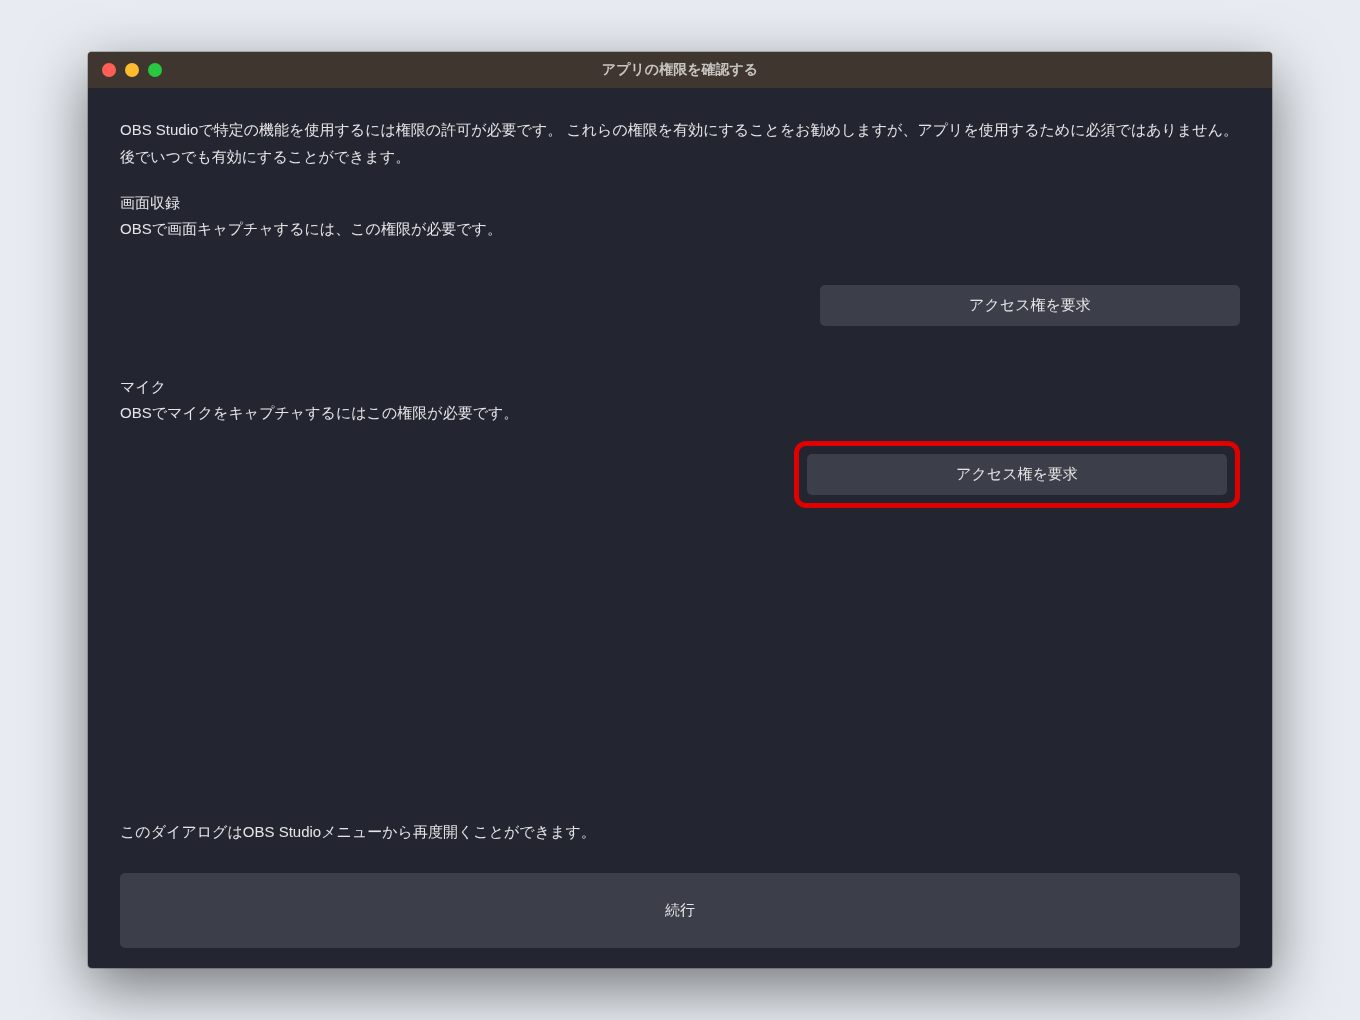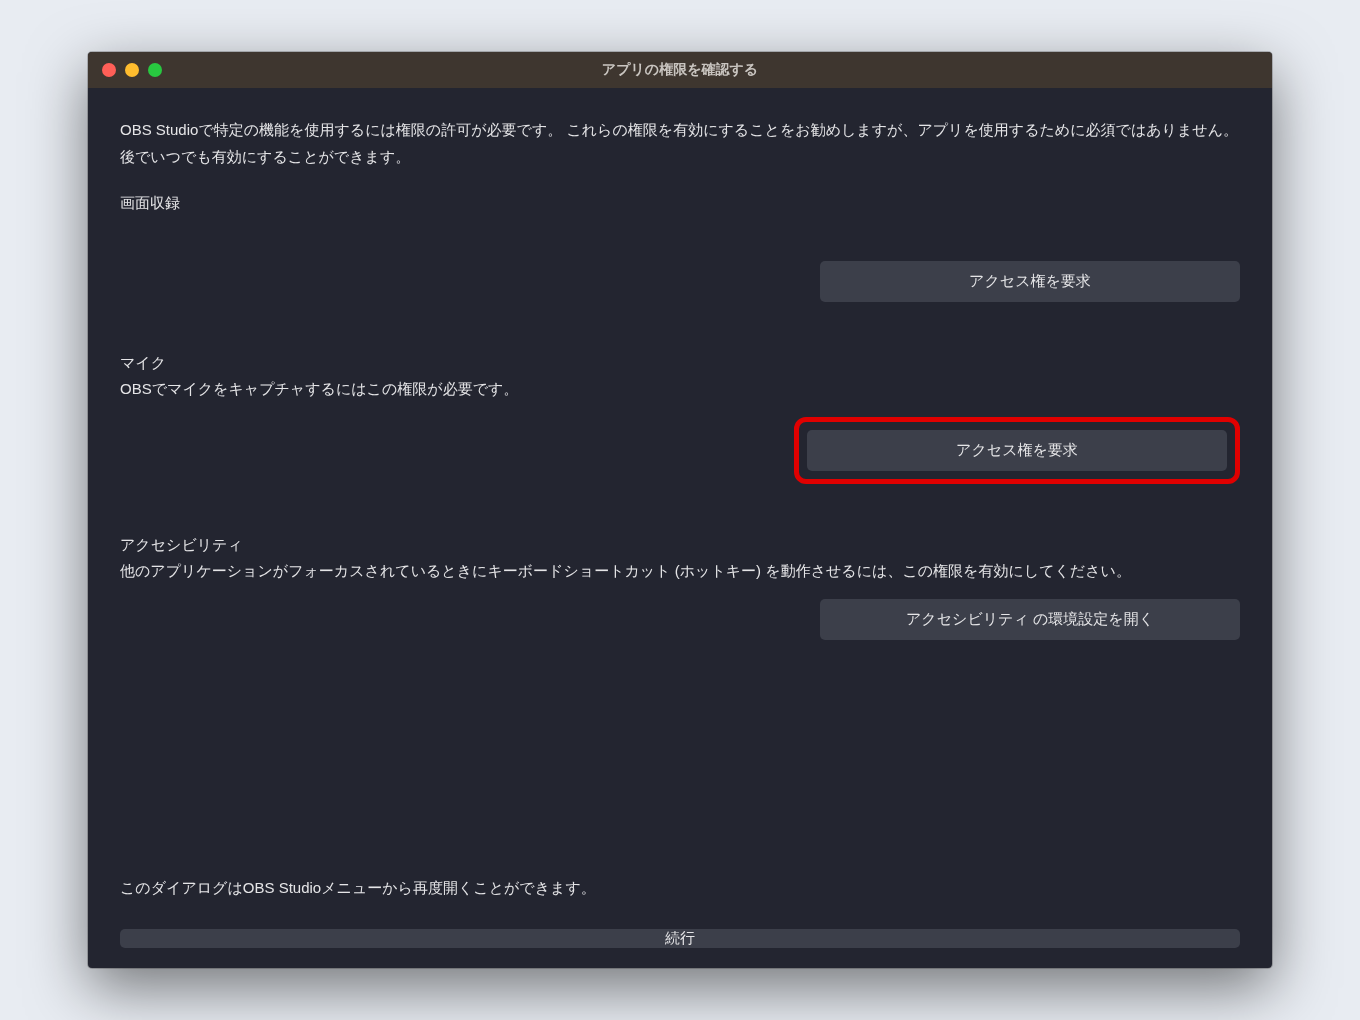--- a/index.html
+++ b/index.html
@@ -110,21 +110,21 @@
     font-size: 15px;
     color: #e5e5e7;
     margin-top: auto;
     margin-bottom: 31px;
   }
   .continue-btn {
     background: #3c3f4a;
     color: #e5e5e7;
     border: none;
     font-size: 15px;
-    padding: 0 0;
+    padding: 28px 0;
     width: 100%;
     text-align: center;
     border-radius: 5px;
     cursor: pointer;
     font-family: Liberation Serif, serif;
   }
 </style>
 </head>
 <body>
 
@@ -136,43 +136,37 @@
       <div class="light zoom"></div>
     </div>
     <div class="title">アプリの権限を確認する</div>
   </div>
 
   <div class="content">
     <div class="intro">OBS Studioで特定の機能を使用するには権限の許可が必要です。 これらの権限を有効にすることをお勧めしますが、アプリを使用するために必須ではありません。 後でいつでも有効にすることができます。</div>
 
     <div class="section">
       <div class="section-title">画面収録</div>
+      <div class="section-desc">OBSで画面キャプチャするには、この権限が必要です。</div>
     </div>
 
     <div class="section">
       <div class="button-row">
         <button class="btn">アクセス権を要求</button>
       </div>
     </div>
 
     <div class="section">
       <div class="section-title">マイク</div>
       <div class="section-desc">OBSでマイクをキャプチャするにはこの権限が必要です。</div>
       <div class="button-row">
         <span class="highlight-wrap">
           <button class="btn">アクセス権を要求</button>
         </span>
       </div>
     </div>
 
-    <div class="section">
-      <div class="section-title">アクセシビリティ</div>
-      <div class="section-desc">他のアプリケーションがフォーカスされているときにキーボードショートカット (ホットキー) を動作させるには、この権限を有効にしてください。</div>
-      <div class="button-row">
-        <button class="btn">アクセシビリティ の環境設定を開く</button>
-      </div>
-    </div>
 
     <div class="footer-note">このダイアログはOBS Studioメニューから再度開くことができます。</div>
 
     <button class="continue-btn">続行</button>
   </div>
 </div>
 
 </body></html>

